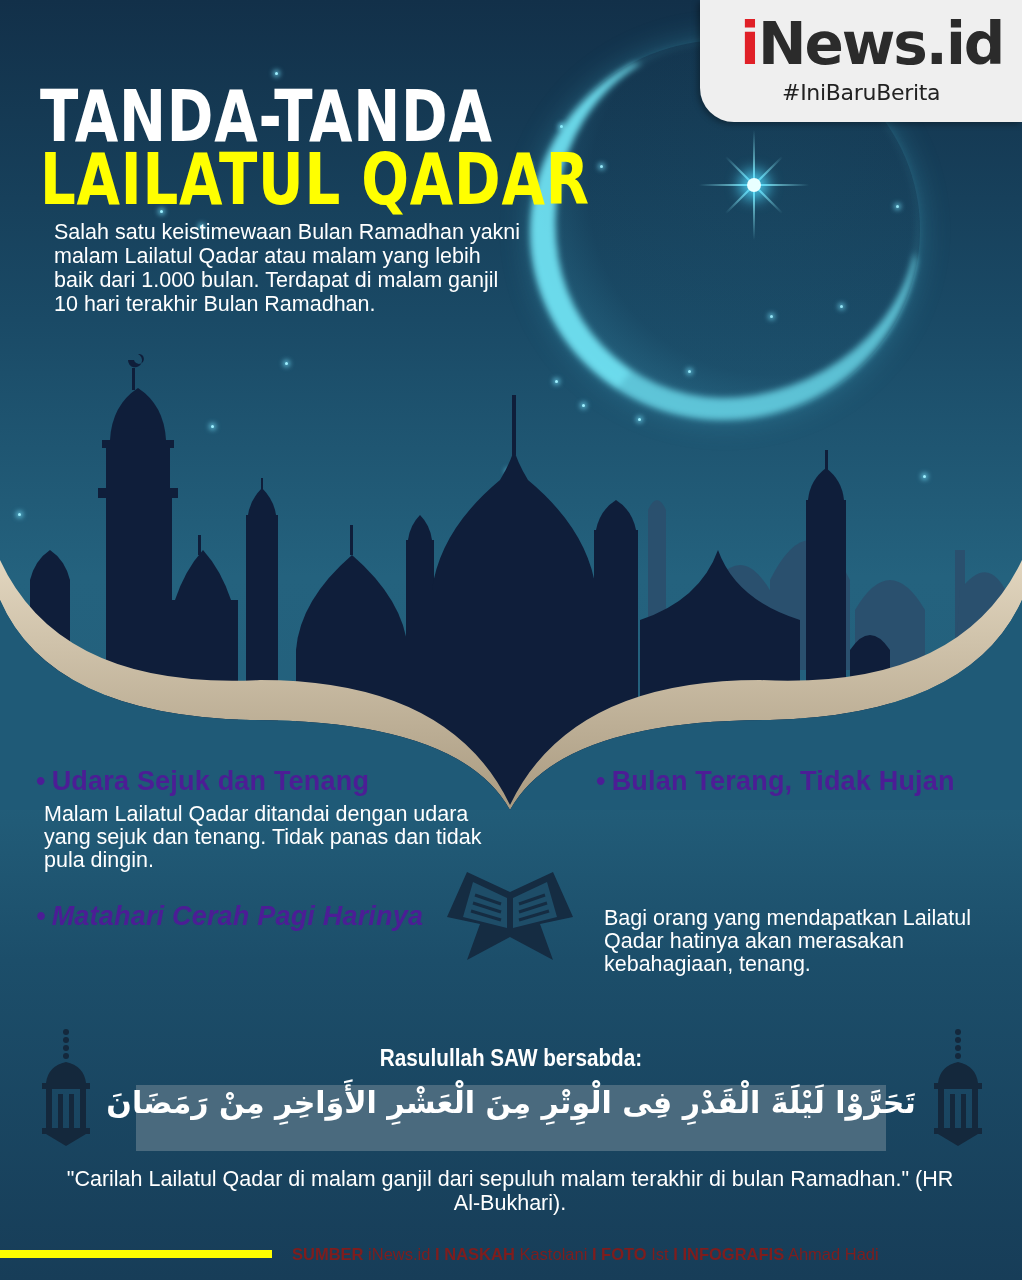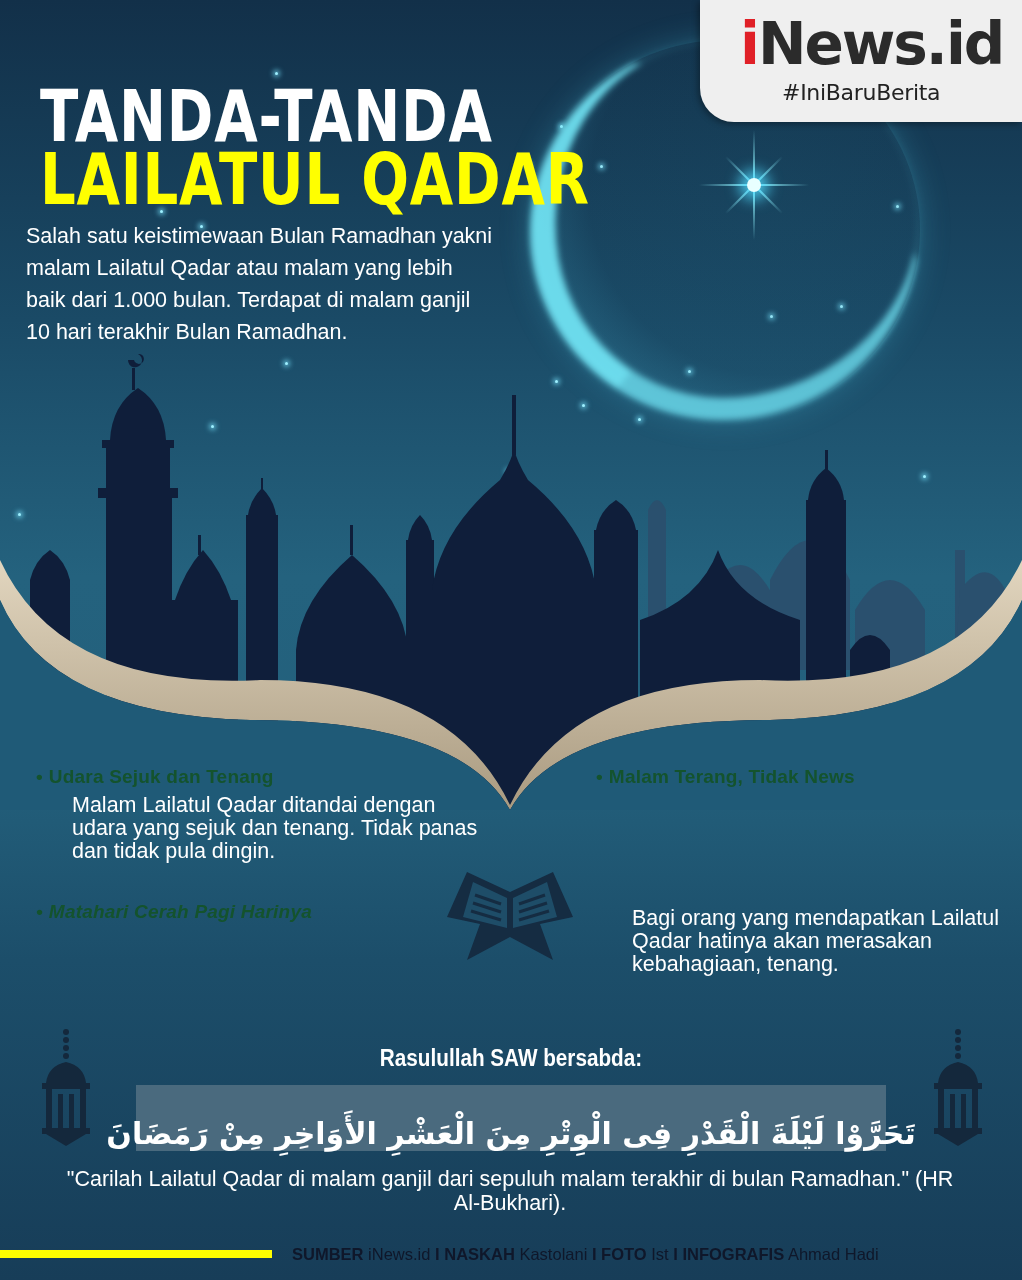--- a/index.html
+++ b/index.html
@@ -44,47 +44,47 @@
   .logo-text .i { color: #e02027; }
   .logo-tag { position: absolute; left: 82px; top: 80px; font-family: "DejaVu Sans", sans-serif; font-size: 22px; color: #222; letter-spacing: -0.3px; }
 
   
   .title1, .title2 {
     position: absolute; left: 40px; font-family: "DejaVu Sans", sans-serif; font-weight: bold;
     transform: scaleX(0.78); transform-origin: left top; letter-spacing: 1px; line-height: 1;
   }
   .title1 { top: 80px; font-size: 72px; color: #ffffff; }
   .title2 { top: 143px; font-size: 72px; color: #ffff00; }
-  .intro { position: absolute; left: 26px; top: 220px; width: 470px; font-size: 21.5px; line-height: 32px; color: #ffffff; }
+  .intro { position: absolute; left: 54px; top: 220px; width: 470px; font-size: 21.5px; line-height: 24px; color: #ffffff; }
 
   
   .skyline { position: absolute; left: 0; top: 350px; width: 1022px; height: 460px; }
 
   
   .sign { position: absolute; }
-  .sign-title { font-weight: bold; font-size: 19px; color: #14532d; letter-spacing: 0.2px; white-space: nowrap; }
+  .sign-title { font-weight: bold; font-size: 27px; color: #4c1d95; letter-spacing: 0.2px; white-space: nowrap; }
   .sign-title .bullet { margin-right: 6px; }
-  .sign-desc { font-size: 21.5px; line-height: 23px; color: #ffffff; margin-left: 36px; margin-top: 6px; }
+  .sign-desc { font-size: 21.5px; line-height: 23px; color: #ffffff; margin-left: 8px; margin-top: 6px; }
   .s1 { left: 36px; top: 766px; width: 460px; }
   .s2 { left: 596px; top: 766px; width: 400px; }
   .s3 { left: 36px; top: 901px; width: 440px; font-style: italic; }
   .s4 { left: 596px; top: 901px; width: 410px; }
 
   .quran { position: absolute; left: 445px; top: 862px; }
   .lantern { position: absolute; }
   .lantern.l { left: 36px; top: 1028px; }
   .lantern.r { left: 928px; top: 1028px; }
 
   .saw { position: absolute; left: 0; width: 1022px; top: 1045px; text-align: center; font-weight: bold; font-size: 23px; color: #ffffff; transform: scaleX(0.9); }
-  .arabic-box { position: absolute; left: 136px; top: 1085px; width: 750px; height: 66px; background: #4a6a7e; display: flex; align-items: flex-end; justify-content: center; }
+  .arabic-box { position: absolute; left: 136px; top: 1085px; width: 750px; height: 66px; background: #4a6a7e; display: flex; align-items: flex-start; justify-content: center; }
   .arabic { font-family: "DejaVu Sans", sans-serif; font-weight: bold; font-size: 30px; color: #ffffff; direction: rtl; white-space: nowrap; }
   .translation { position: absolute; left: 60px; width: 900px; top: 1167px; text-align: center; font-size: 21.5px; line-height: 24px; color: #ffffff; }
 
   .footer-bar { position: absolute; left: 0; top: 1250px; width: 272px; height: 8px; background: #ffff00; }
-  .credits { position: absolute; left: 292px; top: 1245px; font-size: 16.5px; color: #0f172a; white-space: nowrap; }
+  .credits { position: absolute; left: 292px; top: 1245px; font-size: 16.5px; color: #7f1d1d; white-space: nowrap; }
   .credits b { font-weight: bold; }
 </style>
 </head>
 <body>
 
 <div class="stars">
   <span style="left:275px;top:72px"></span>
   <span style="left:160px;top:210px"></span>
   <span style="left:600px;top:165px"></span>
   <span style="left:560px;top:125px"></span>
@@ -189,21 +189,21 @@
 
   <path d="M0 250 Q50 365 250 370 Q460 370 510 460 L0 460 Z" fill="#1f5a77"></path>
   <path d="M1022 250 Q970 365 770 370 Q560 370 510 460 L1022 460 Z" fill="#1f5a77"></path>
 </svg>
 
 <div class="sign s1">
   <div class="sign-title"><span class="bullet">•</span><span>Udara Sejuk dan Tenang</span></div>
   <div class="sign-desc">Malam Lailatul Qadar ditandai dengan udara yang sejuk dan tenang. Tidak panas dan tidak pula dingin.</div>
 </div>
 <div class="sign s2">
-  <div class="sign-title"><span class="bullet">•</span><span>Malam Terang, Tidak News</span></div>
+  <div class="sign-title"><span class="bullet">•</span><span>Bulan Terang, Tidak Hujan</span></div>
 </div>
 <div class="sign s3">
   <div class="sign-title"><span class="bullet">•</span><span>Matahari Cerah Pagi Harinya</span></div>
 </div>
 <div class="sign s4">
   <div class="sign-desc">Bagi orang yang mendapatkan Lailatul Qadar hatinya akan merasakan kebahagiaan, tenang.</div>
 </div>
 
 <svg class="quran" width="130" height="100" viewBox="0 0 130 100">
   <g fill="#152c42">

